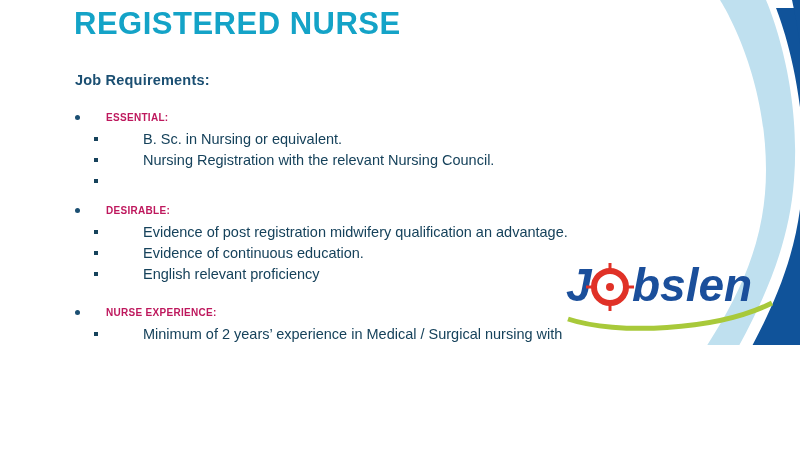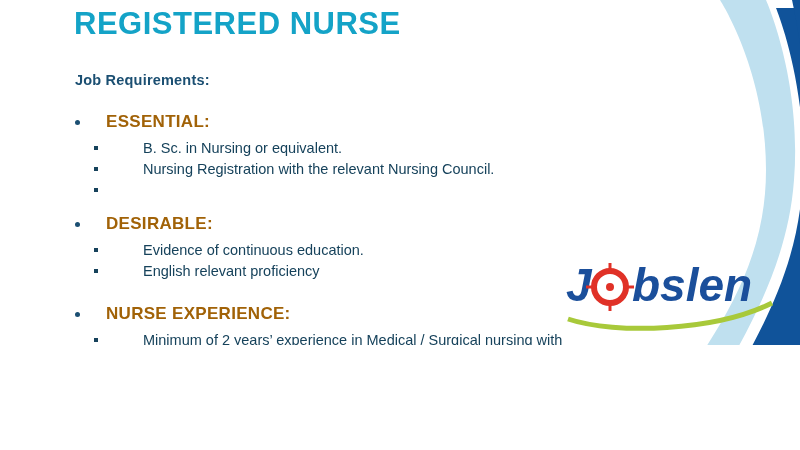--- a/index.html
+++ b/index.html
@@ -72,23 +72,23 @@
     width: 5px;
     height: 5px;
     border-radius: 50%;
     background: #1b4f72;
     margin-right: 14px;
     flex: 0 0 auto;
     position: relative;
     top: 0px;
   }
   .group-title {
-    font-size: 17px;
+    font-size: 10px;
     font-weight: bold;
-    color: #a16207;
+    color: #be185d;
     letter-spacing: 0.3px;
     padding-left: 12px;
   }
   .sub-list {
     margin: 0;
     padding: 0;
     list-style: none;
   }
   .sub-item {
     display: flex;
@@ -164,20 +164,24 @@
         </li>
       </ul>
     </div>
 
     <div class="group">
       <div class="group-head">
         <span class="dot"></span>
         <span class="group-title">DESIRABLE:</span>
       </div>
       <ul class="sub-list">
+        <li class="sub-item">
+          <span class="sq"></span>
+          <span class="sub-text">Evidence of post registration midwifery qualification an advantage.</span>
+        </li>
         <li class="sub-item">
           <span class="sq"></span>
           <span class="sub-text">Evidence of continuous education.</span>
         </li>
         <li class="sub-item">
           <span class="sq"></span>
           <span class="sub-text">English relevant proficiency</span>
         </li>
       </ul>
     </div>

